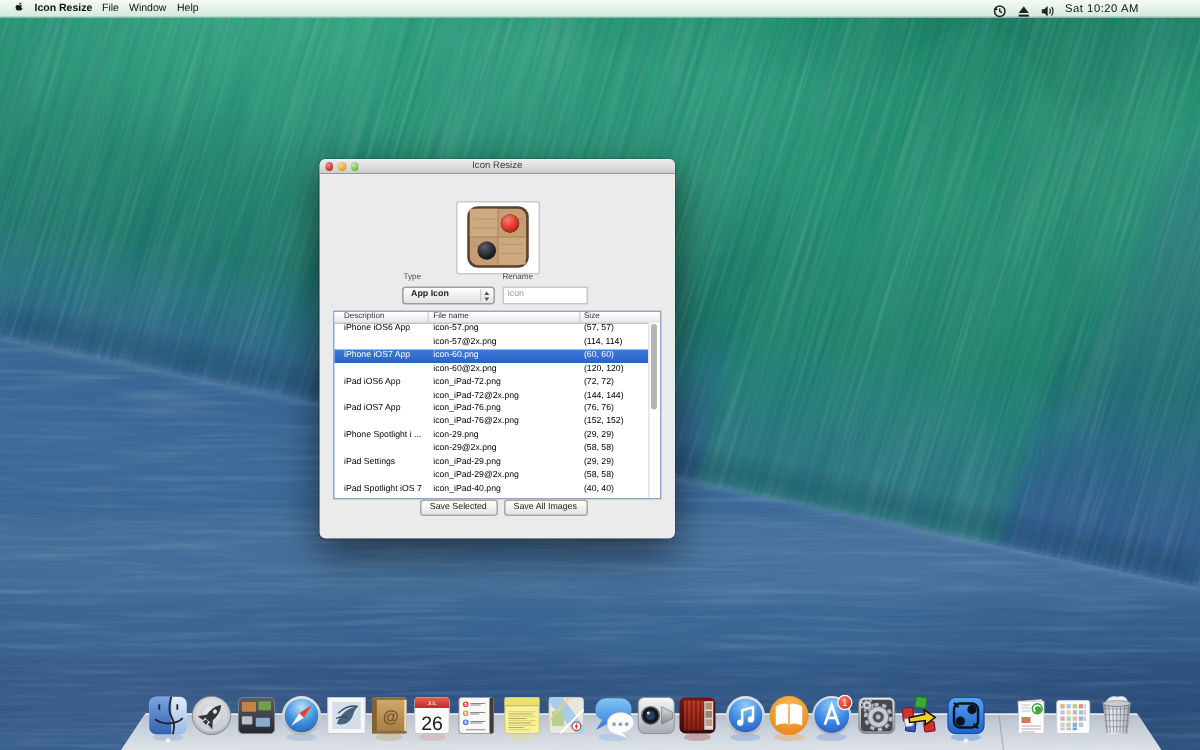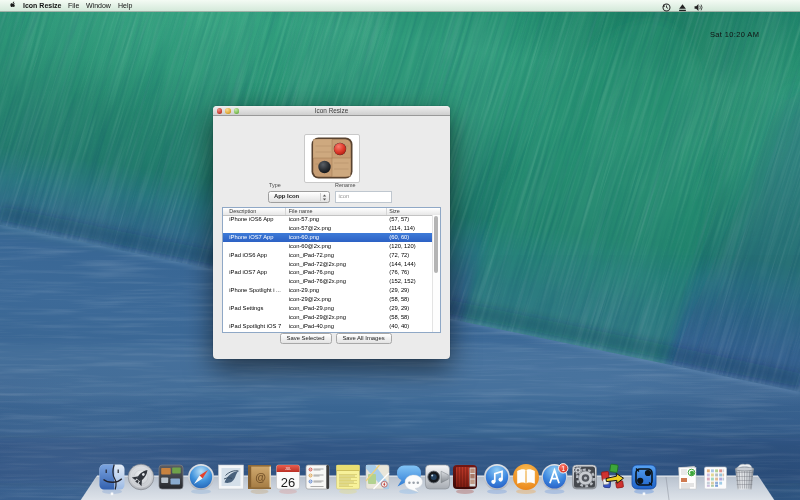--- a/index.html
+++ b/index.html
@@ -112,21 +112,21 @@
       <path d="M1.4 1.2 L0.6 3.4 L2.9 3.2z" fill="#222"></path>
     </svg>
   <svg class="mb" style="left:678px;top:1.5px" width="9" height="9" viewBox="0 0 8 8">
       <path d="M4 1 L7 5 H1z" fill="#222"></path>
       <rect x="1" y="6" width="6" height="1.2" fill="#222"></rect>
     </svg>
   <svg class="mb" style="left:694px;top:1.5px" width="10" height="9" viewBox="0 0 9 8">
       <path d="M0.5 2.8 H2 L4 0.8 V7.2 L2 5.2 H0.5z" fill="#222"></path>
       <path d="M5.2 2.4 Q6.2 4 5.2 5.6 M6.4 1.4 Q8 4 6.4 6.6" stroke="#222" stroke-width="0.7" fill="none"></path>
     </svg>
-  <div class="mb" style="left:710px;font-size:7.5px;letter-spacing:0.35px;margin-top:29px;">Sat 10:20 AM</div>
+  <div class="mb" style="left:710px;font-size:7.5px;letter-spacing:0.35px;">Sat 10:20 AM</div>
 </div>
 
 <div id="win">
   <div id="titlebar">
     <div id="title">Icon Resize</div>
     <div class="tl" style="left:3.8px;background:radial-gradient(circle at 35% 30%,#ee9186,#cc4337 60%,#8f1c12);"></div>
     <div class="tl" style="left:12.2px;background:radial-gradient(circle at 35% 30%,#f7dc9c,#e2ac3a 60%,#a87a14);"></div>
     <div class="tl" style="left:20.6px;background:radial-gradient(circle at 35% 30%,#c6e8ab,#84c25c 60%,#4d8f25);"></div>
   </div>
 

